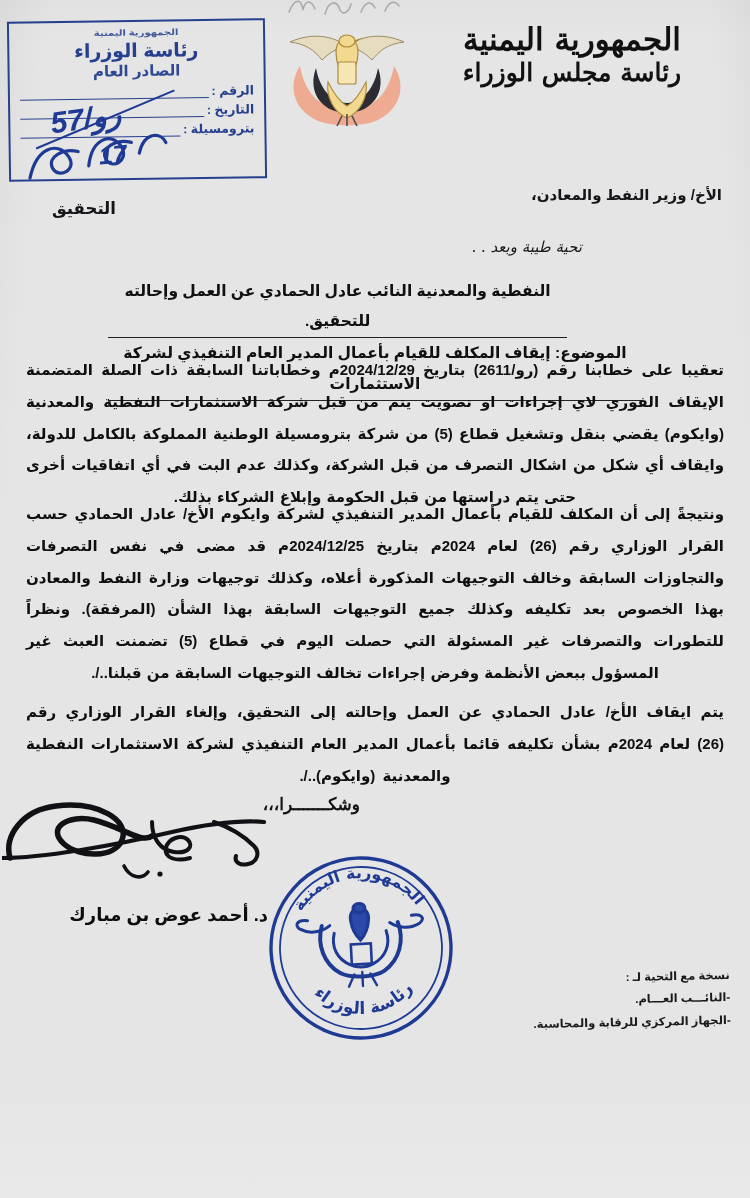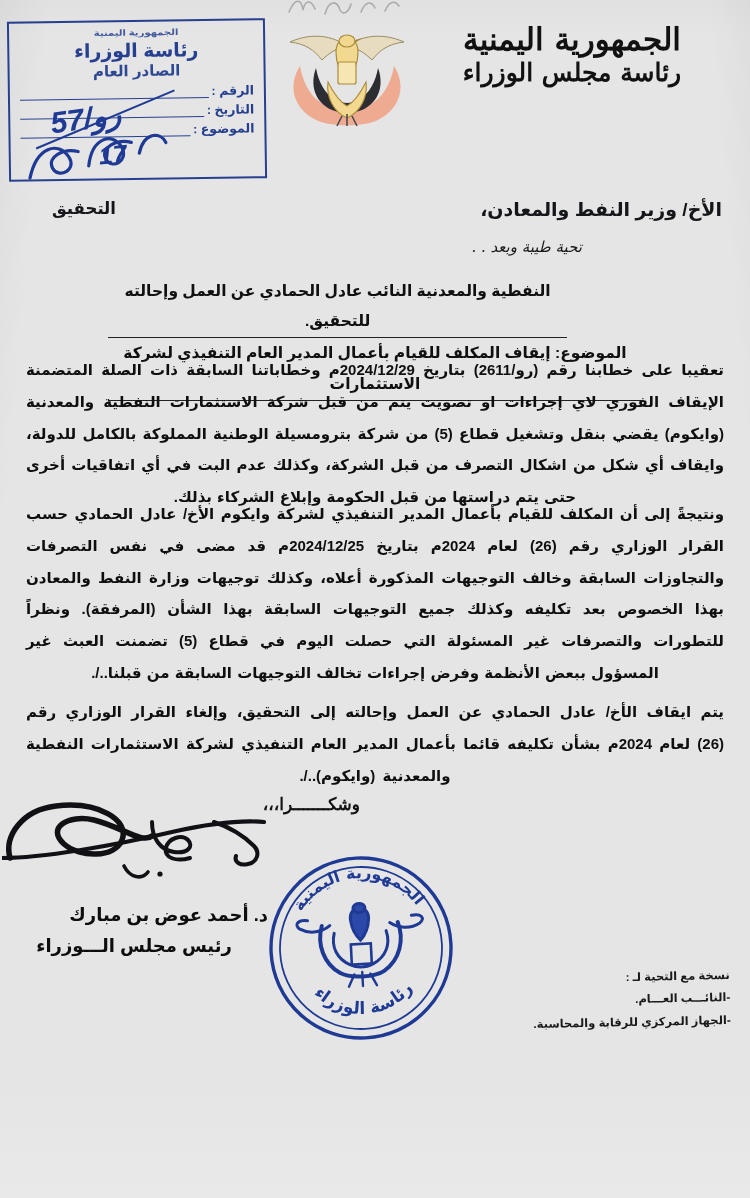--- a/index.html
+++ b/index.html
@@ -149,26 +149,25 @@
     width: 120px;
     height: 22px;
     opacity: 0.45;
   }
 
   
   .addressee {
     position: absolute;
     right: 28px;
     top: 186px;
-    font-size: 19px;
+    font-size: 15px;
     font-weight: 700;
     color: #15161a;
     direction: rtl;
     letter-spacing: 0px;
-    margin-top: 12px;
   }
   .honorific {
     position: absolute;
     left: 52px;
     top: 199px;
     font-size: 16.5px;
     font-weight: 700;
     color: #15161a;
     direction: rtl;
   }
@@ -319,21 +318,21 @@
 
       <div class="rs-field">
         <span class="rs-label">الرقم :</span>
         <span class="rs-rule"></span>
       </div>
       <div class="rs-field">
         <span class="rs-label">التاريخ :</span>
         <span class="rs-rule"></span>
       </div>
       <div class="rs-field">
-        <span class="rs-label">الموضوع :</span>
+        <span class="rs-label">بترومسيلة :</span>
         <span class="rs-rule"></span>
       </div>
     </div>
 
     <span class="rs-hand rs-hand-1">رو/57</span>
     <span class="rs-hand rs-hand-3">17</span>
     <span class="rs-slash"></span>
     <svg class="rs-hand rs-hand-2" width="150" height="54" viewBox="0 0 150 54">
       <path d="M6,40 C18,10 40,8 48,26 C54,40 34,46 30,34 C26,22 44,16 58,22
                M66,38 C74,10 96,8 102,26 C106,40 88,46 84,34 C80,22 98,16 112,22
@@ -396,21 +395,20 @@
     <path d="M0,62 C40,62 110,50 170,36 C210,27 240,24 262,26" fill="none" stroke="#111115" stroke-width="4.2" stroke-linecap="round"></path>
     <path d="M150,26 C150,42 158,54 172,56 C186,58 192,50 186,44 C180,38 166,42 164,52
              C162,62 174,66 188,62" fill="none" stroke="#111115" stroke-width="4" stroke-linecap="round"></path>
     <path d="M212,26 C224,30 240,38 252,50 C258,56 256,66 246,68 C238,70 232,66 234,60" fill="none" stroke="#111115" stroke-width="4" stroke-linecap="round"></path>
     <path d="M122,70 C128,82 140,84 146,76" fill="none" stroke="#111115" stroke-width="3.6" stroke-linecap="round"></path>
     <circle cx="158" cy="78" r="2.6" fill="#111115"></circle>
   </svg>
 
   <div class="signer">
     <div class="name">د. أحمد عوض بن مبارك</div>
-    <div class="role">رئيس مجلس الـــوزراء</div>
   </div>
 
   <svg class="seal" viewBox="0 0 192 192">
     <defs>
       <path id="sealTopArc" d="M26,96 A70,70 0 0 1 166,96" fill="none"></path>
       <path id="sealBotArc" d="M30,96 A66,66 0 0 0 162,96" fill="none"></path>
     </defs>
     <circle cx="96" cy="96" r="90" fill="none" stroke="#1f3a94" stroke-width="3.4"></circle>
     <circle cx="96" cy="96" r="81" fill="none" stroke="#1f3a94" stroke-width="1.8"></circle>
 

